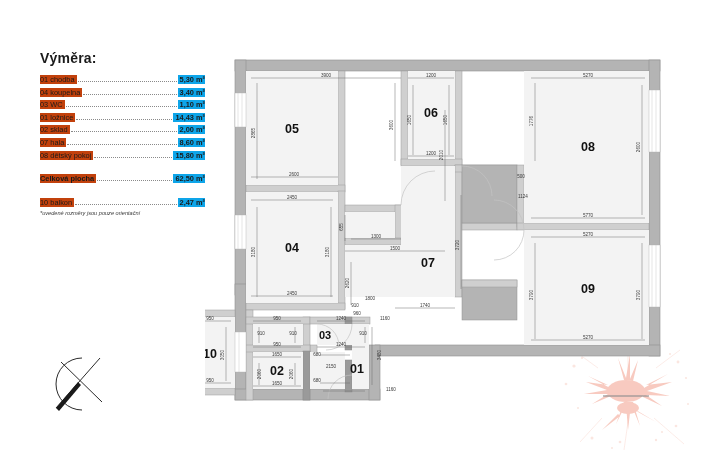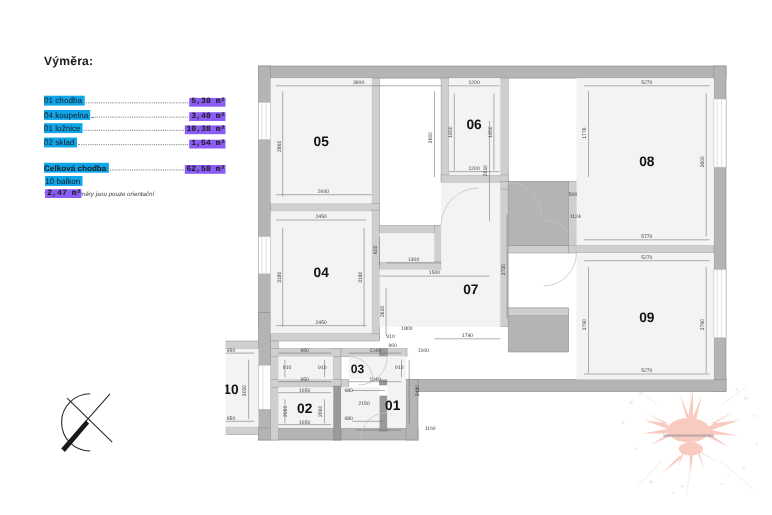--- a/index.html
+++ b/index.html
@@ -7,31 +7,31 @@
     width:702px;height:468px;
     background:#ffffff;
     font-family:"Liberation Sans", sans-serif;
     overflow:hidden;
     position:relative;
   }
   #page{position:relative;width:702px;height:468px;}
 
   
   #legend{position:absolute;left:40px;top:50px;width:165px;}
-  #legend .title{font-size:11px;font-weight:bold;color:#1a1a1a;letter-spacing:.2px;margin-bottom:24px;}
+  #legend .title{font-size:14px;font-weight:bold;color:#1a1a1a;letter-spacing:.2px;margin-bottom:8px;}
   #legend .row{
     position:relative;display:flex;align-items:baseline;
     font-size:7.4px;color:#1a1a1a;height:12.6px;
   }
-  #legend .row .nm{white-space:nowrap;position:relative;z-index:2;background:#0ea5e9;padding-right:2px;}
+  #legend .row .nm{white-space:nowrap;position:relative;z-index:2;background:#c2410c;padding-right:2px;}
   #legend .row .dots{flex:1;border-bottom:1px dotted #8a8a8a;margin:0 1px 2px 1px;height:7px;}
-  #legend .row .val{white-space:nowrap;font-weight:bold;position:relative;z-index:2;background:#8b5cf6;padding-left:2px;font-family:Liberation Mono, monospace;}
+  #legend .row .val{white-space:nowrap;font-weight:bold;position:relative;z-index:2;background:#0ea5e9;padding-left:2px;}
   #legend .total{margin-top:11px;}
   #legend .total .nm,#legend .total .val{font-weight:bold;}
-  #legend .balkon{flex-direction:column;}
+  #legend .balkon{margin-top:11px;}
   #legend .note{font-size:5.6px;color:#3a3a3a;margin-top:1px;font-style:italic;}
 
   
   #compass{position:absolute;left:48px;top:352px;width:72px;height:66px;}
 
   
   #watermark{position:absolute;left:558px;top:338px;width:140px;height:120px;opacity:.55;}
 
   
   #plan{position:absolute;left:205px;top:55px;width:480px;height:360px;}
@@ -53,32 +53,47 @@
       <span class="nm">01 chodba</span>
       <span class="dots"></span>
       <span class="val">5,30 m²</span>
     </div>
     <div class="row">
       <span class="nm">04 koupelna</span>
       <span class="dots"></span>
       <span class="val">3,40 m²</span>
     </div>
     <div class="row">
+      <span class="nm">03 WC</span>
+      <span class="dots"></span>
+      <span class="val">1,10 m²</span>
+    </div>
+    <div class="row">
       <span class="nm">01 ložnice</span>
       <span class="dots"></span>
-      <span class="val">10,38 m²</span>
+      <span class="val">14,43 m²</span>
     </div>
     <div class="row">
       <span class="nm">02 sklad</span>
       <span class="dots"></span>
-      <span class="val">1,54 m²</span>
+      <span class="val">2,00 m²</span>
+    </div>
+    <div class="row">
+      <span class="nm">07 hala</span>
+      <span class="dots"></span>
+      <span class="val">8,60 m²</span>
+    </div>
+    <div class="row">
+      <span class="nm">08 dětský pokoj</span>
+      <span class="dots"></span>
+      <span class="val">15,80 m²</span>
     </div>
 
     <div class="row total">
-      <span class="nm">Celková chodba</span>
+      <span class="nm">Celková plocha</span>
       <span class="dots"></span>
       <span class="val">62,50 m²</span>
     </div>
 
     <div class="row balkon">
       <span class="nm">10 balkon</span>
       <span class="dots"></span>
       <span class="val">2,47 m²</span>
     </div>
 

